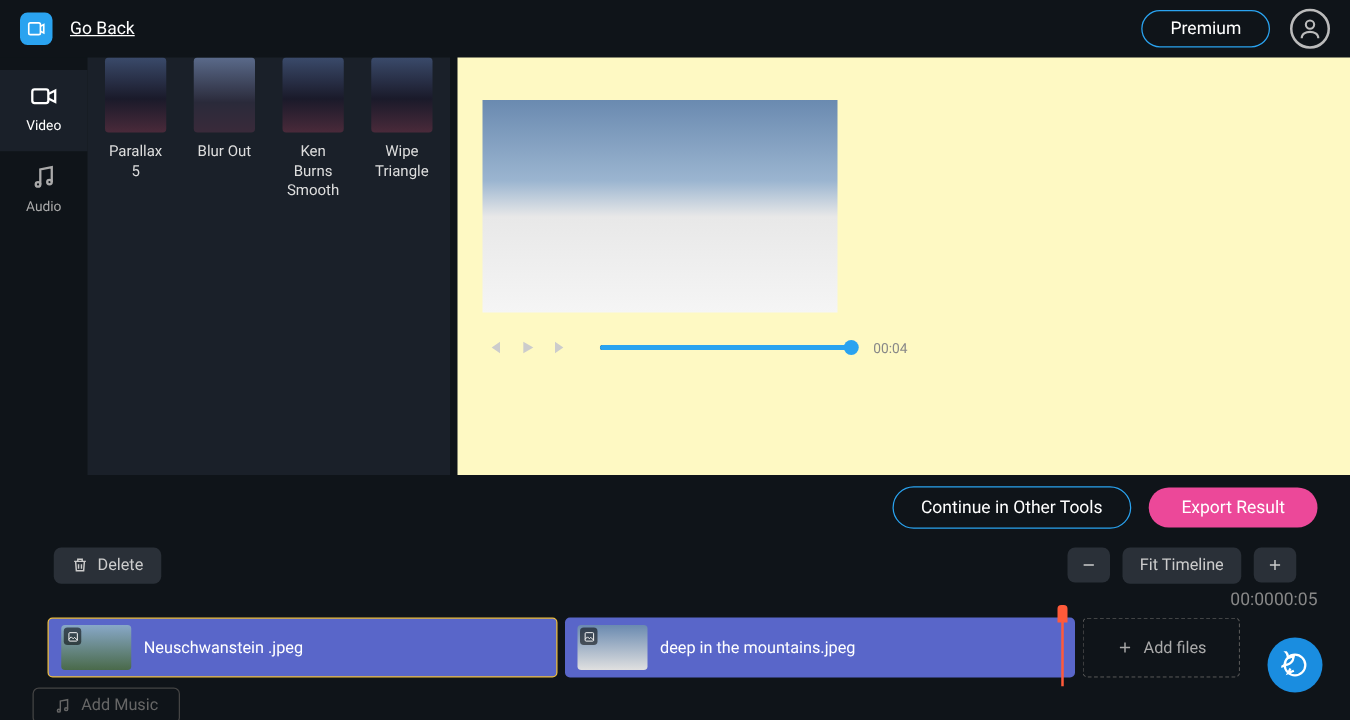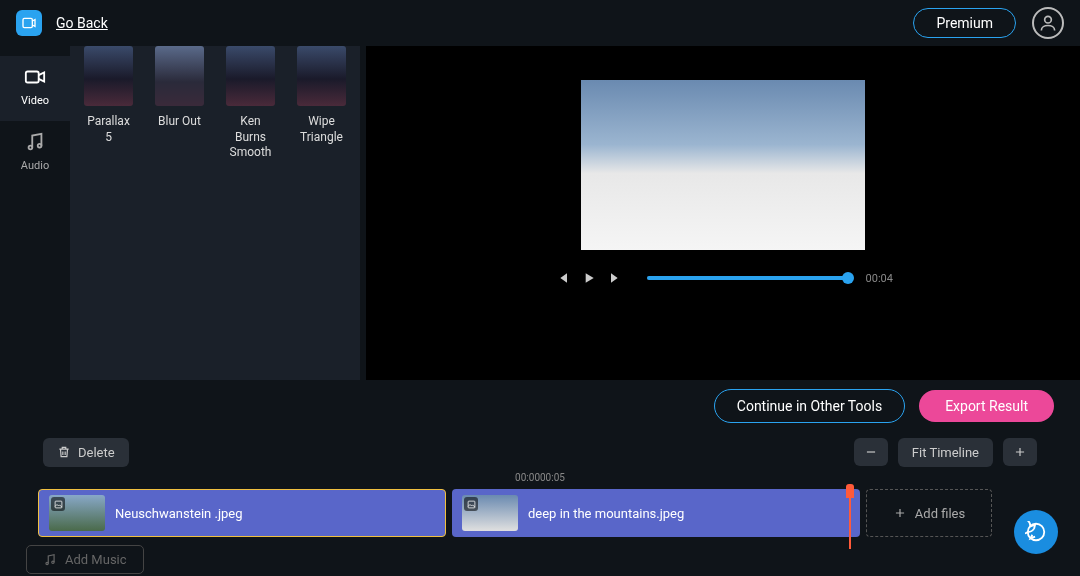--- a/index.html
+++ b/index.html
@@ -23,21 +23,21 @@
 
 .effects-panel { width: 290px; background: #1a2029; padding: 0 14px 10px; overflow-y: auto; }
 .effects-grid { display: grid; grid-template-columns: 1fr 1fr 1fr 1fr; gap: 10px 22px; }
 .effect-item { cursor: pointer; text-align: center; }
 .effect-thumb { width: 100%; height: 60px; border-radius: 3px; background: linear-gradient(180deg, #3a4a6a 0%, #1a1a2a 55%, #4a2a3a 100%); position: relative; overflow: hidden; }
 .effect-thumb.blur { filter: blur(0.5px); background: linear-gradient(180deg, #5a6a8a 0%, #2a2a3a 60%, #3a2a3a 100%); }
 .effect-item.selected .effect-thumb { border: 2px solid #2aa3f0; }
 .effect-label { font-size: 12px; color: #ddd; margin-top: 8px; line-height: 1.3; }
 .effect-item.selected .effect-label { color: #2aa3f0; }
 
-.preview-area { flex: 1; background: #000000; display: flex; flex-direction: column; align-items: center; padding: 34px 20px 10px; margin-left: 6px; position: relative; }
+.preview-area { flex: 1; background: #fef9c3; display: flex; flex-direction: column; align-items: flex-start; padding: 34px 20px 10px; margin-left: 6px; position: relative; }
 .preview-video { width: 284px; height: 170px; background: linear-gradient(180deg, #6a8ab0 0%, #9bb5d0 38%, #e8e8e8 55%, #f5f5f5 100%); position: relative; }
 .preview-video::before, .preview-video::after { content: ''; position: absolute; bottom: 0; background: #ccc; }
 .player-row { display: flex; align-items: center; margin-top: 18px; width: 100%; max-width: 340px; gap: 10px; }
 .player-controls { display: flex; gap: 6px; }
 .player-btn { width: 20px; height: 20px; cursor: pointer; display: flex; align-items: center; justify-content: center; color: #ccc; }
 .player-btn svg { width: 16px; height: 16px; }
 .progress-track { flex: 1; height: 4px; background: #333; border-radius: 2px; position: relative; margin-left: 12px; }
 .progress-fill { height: 100%; width: 100%; background: #2aa3f0; border-radius: 2px; }
 .progress-thumb { position: absolute; right: -6px; top: -4px; width: 12px; height: 12px; background: #2aa3f0; border-radius: 50%; }
 .progress-time { font-size: 11px; color: #888; margin-left: 8px; }
@@ -46,21 +46,21 @@
 .btn-outline { border: 1.5px solid #2aa3f0; color: #fff; background: transparent; border-radius: 20px; padding: 8px 22px; font-size: 14px; cursor: pointer; }
 .btn-solid { border: none; background: #ec4899; color: #fff; border-radius: 20px; padding: 8px 26px; font-size: 14px; cursor: pointer; }
 
 .timeline-toolbar { height: 40px; display: flex; align-items: center; padding: 0 43px; gap: 10px; }
 .tl-btn { background: #2a3038; border: none; color: #ccc; border-radius: 6px; padding: 7px 14px; font-size: 13px; cursor: pointer; display: flex; align-items: center; gap: 7px; }
 .tl-btn svg { width: 14px; height: 14px; }
 .tl-btn.icon-only { padding: 7px 10px; }
 .tl-spacer { flex: 1; }
 
 .timeline { padding: 0 26px 10px; position: relative; }
-.timeline-ruler { display: flex; justify-content: center; font-size: 10px; color: #888; margin-bottom: 6px; }
+.timeline-ruler { display: flex; justify-content: flex-end; font-size: 14px; color: #888; margin-bottom: 6px; }
 .playhead { position: absolute; left: calc(26px + 820px); top: 12px; width: 8px; height: 14px; background: #ff5a3a; border-radius: 3px 3px 0 0; z-index: 5; }
 .playhead::after { content: ''; position: absolute; top: 13px; left: 3px; width: 2px; height: 52px; background: #ff5a3a; }
 .clips-row { display: flex; gap: 6px; height: 48px; margin-bottom: 8px; }
 .clip { background: #5966c9; border-radius: 4px; display: flex; align-items: center; padding: 0 10px; gap: 10px; cursor: pointer; position: relative; }
 .clip.selected { border: 1.5px solid #f0c040; margin-left: 12px; }
 .clip-thumb { width: 56px; height: 36px; border-radius: 3px; background: linear-gradient(180deg, #88a8c8 0%, #4a6a4a 100%); position: relative; }
 .clip-thumb.mountains { background: linear-gradient(180deg, #6a8ab0 0%, #e0e0e0 100%); }
 .clip-badge { position: absolute; top: 2px; left: 2px; width: 14px; height: 14px; background: rgba(0,0,0,0.55); border-radius: 3px; display: flex; align-items: center; justify-content: center; }
 .clip-badge svg { width: 9px; height: 9px; }
 .clip-label { font-size: 13px; color: #fff; }

